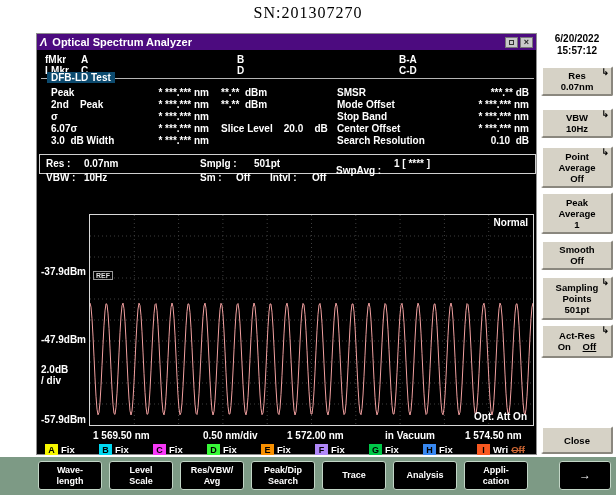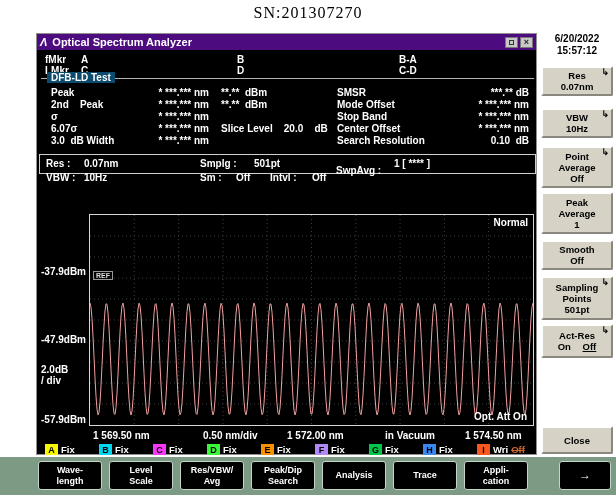--- a/index.html
+++ b/index.html
@@ -342,28 +342,28 @@
   </div>
   <div class="fkey">
     <span>Res/VBW/</span>
     <span>Avg</span>
   </div>
   <div class="fkey">
     <span>Peak/Dip</span>
     <span>Search</span>
   </div>
   <div class="fkey">
+    <span>Trace</span>
+    <span></span>
+  </div>
+  <div class="fkey">
     <span>Analysis</span>
     <span></span>
   </div>
   <div class="fkey">
-    <span>Trace</span>
-    <span></span>
-  </div>
-  <div class="fkey">
     <span>Appli-</span>
     <span>cation</span>
   </div>
   <div class="fkey">
     <span>→</span>
     <span></span>
   </div>
 </div>
 
 </body></html>

